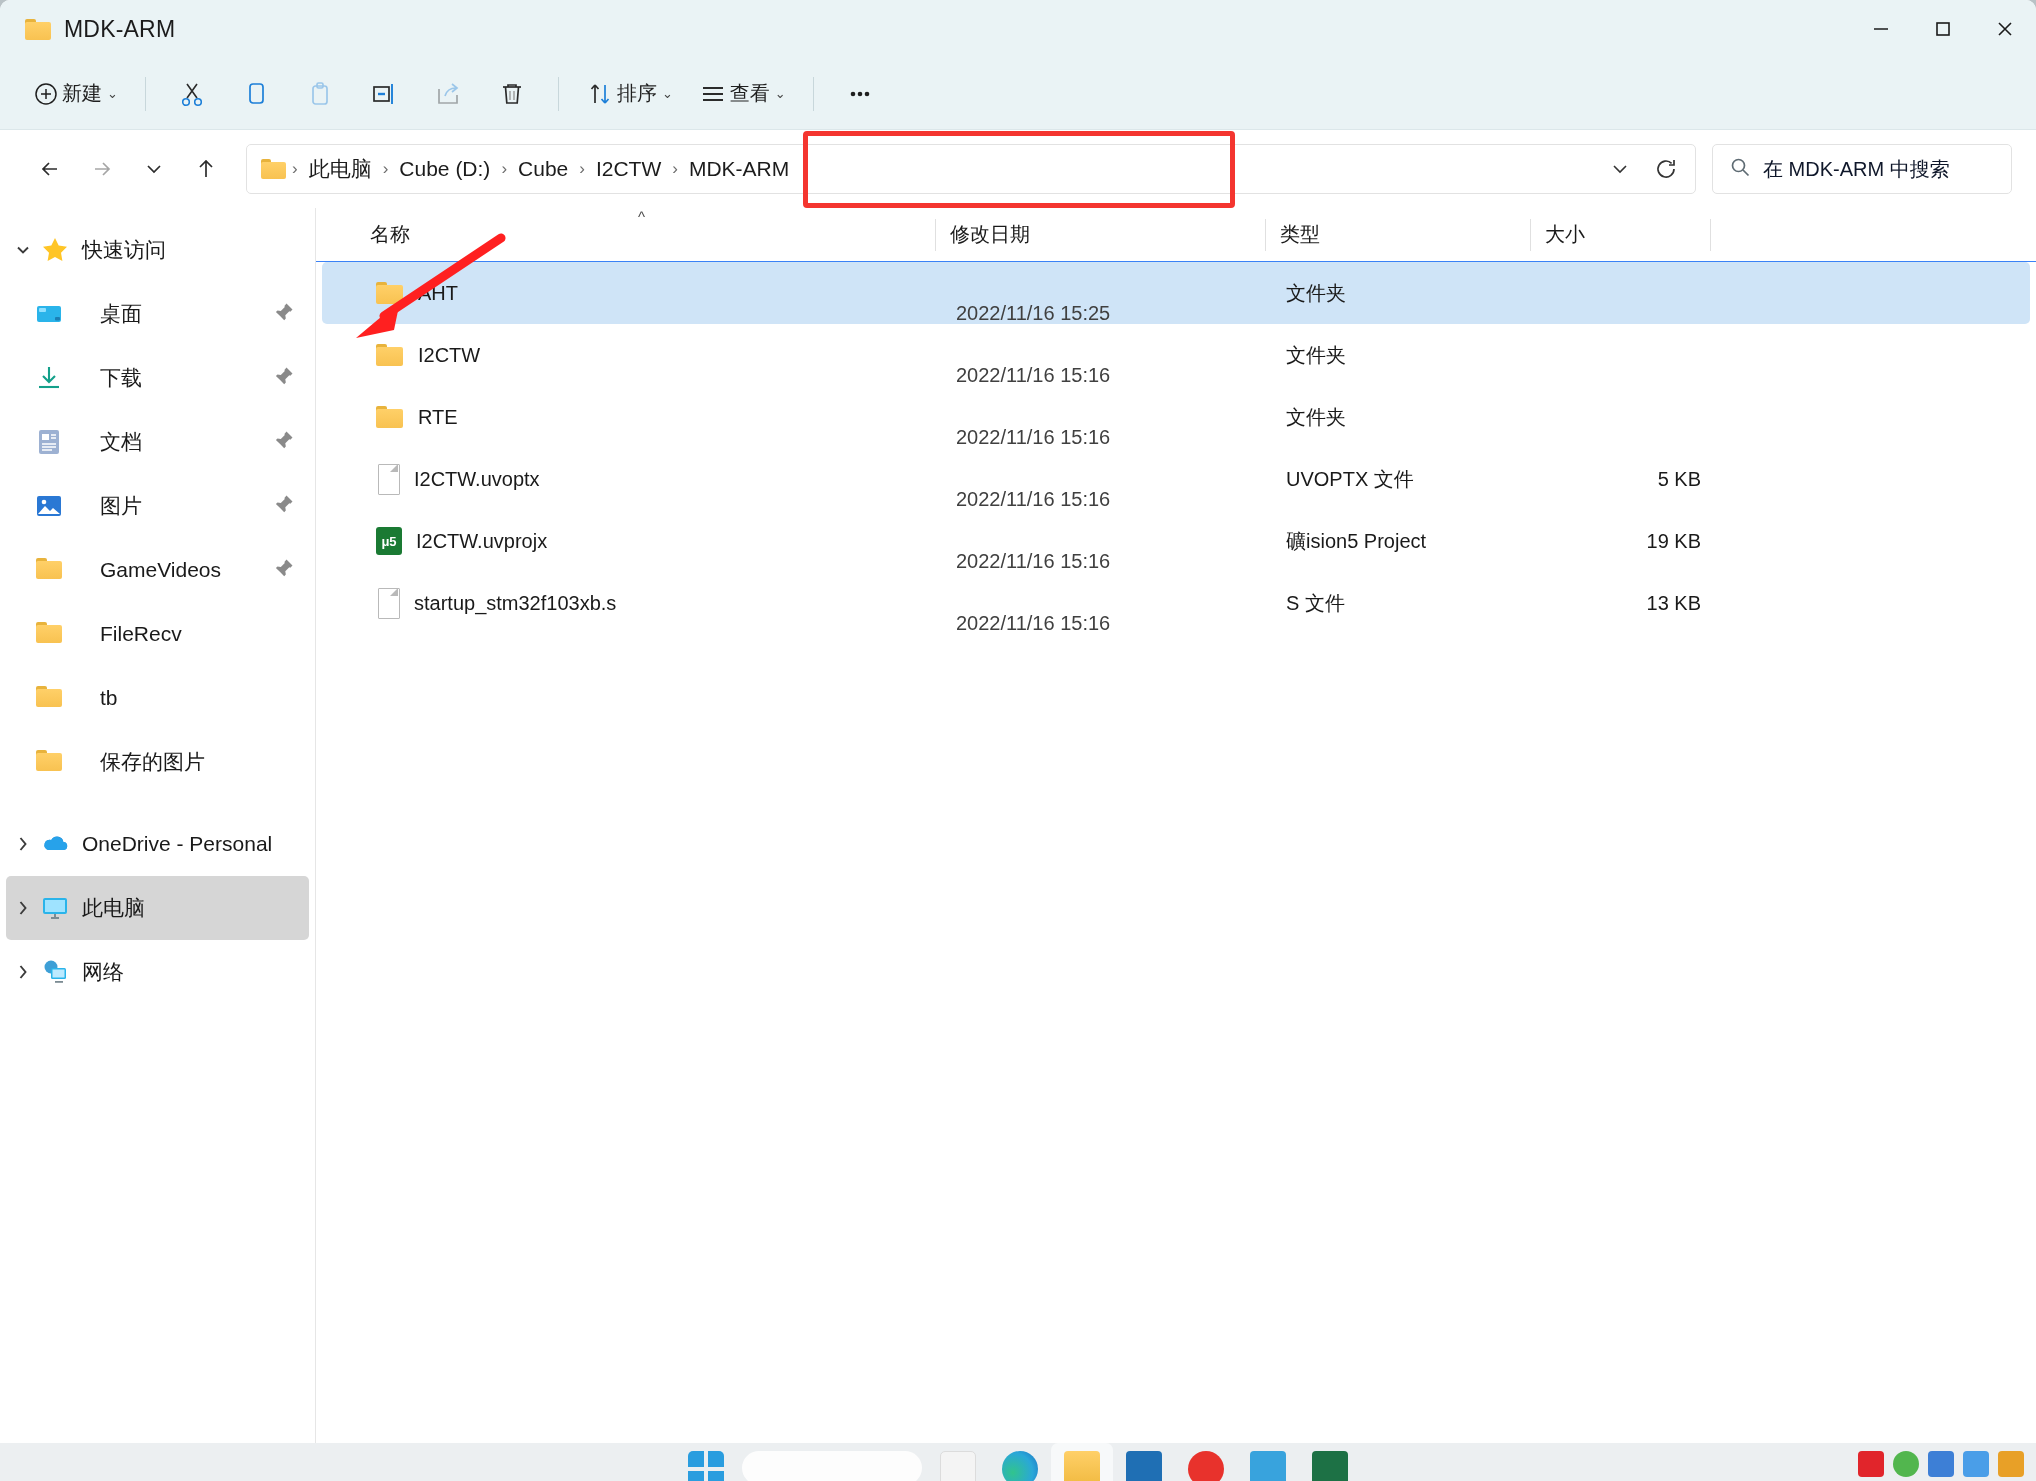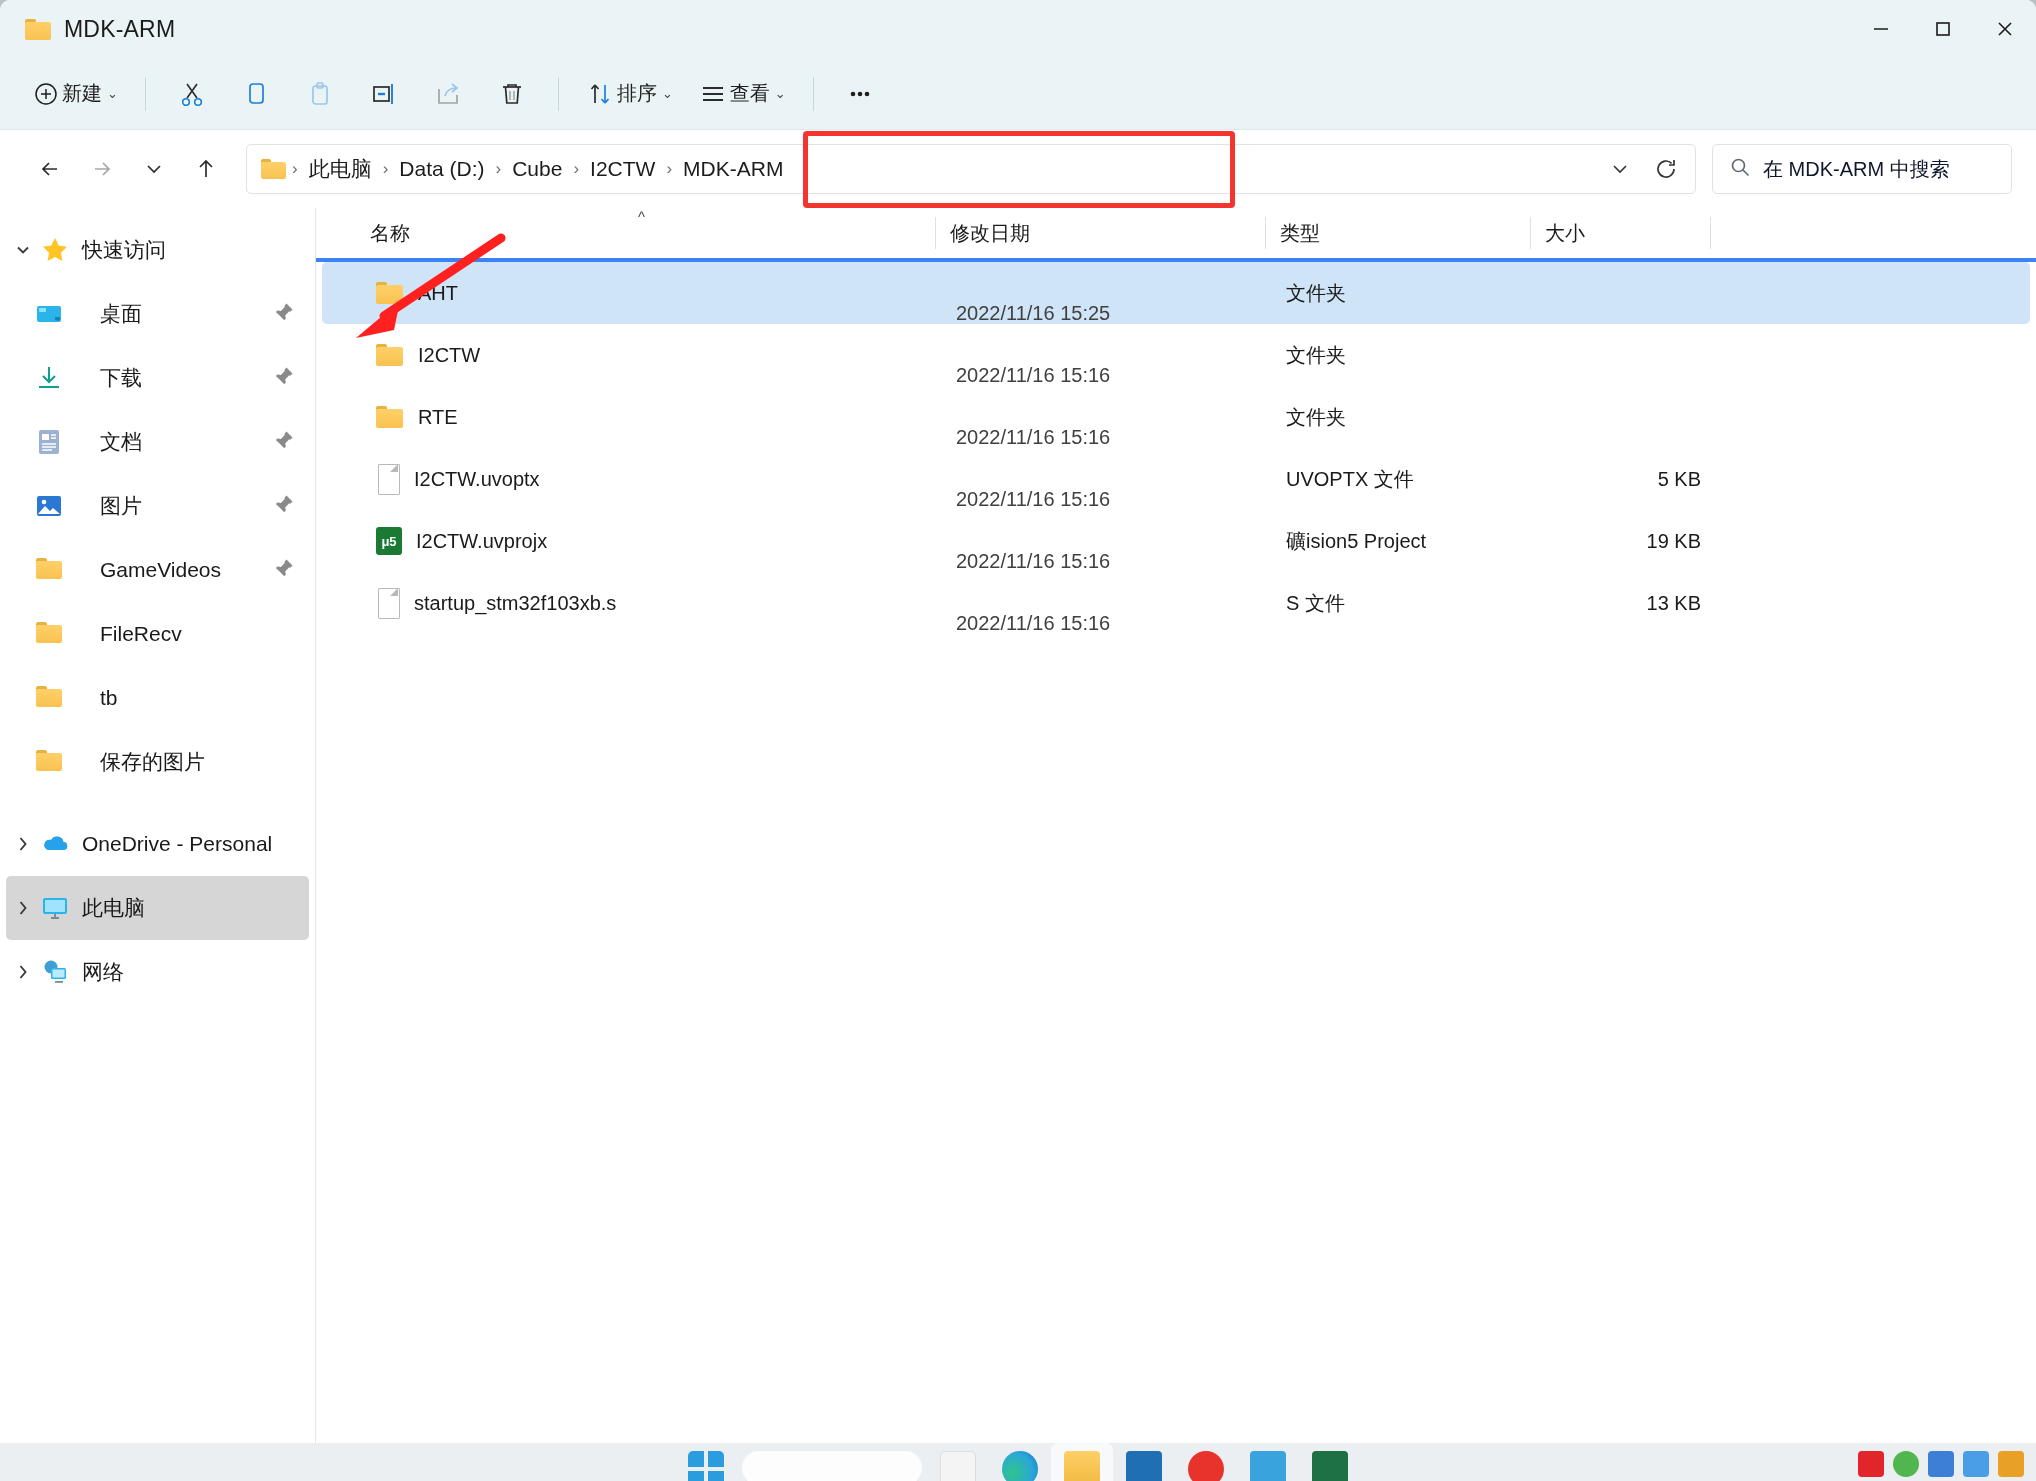--- a/index.html
+++ b/index.html
@@ -122,21 +122,21 @@
   .pin { margin-left:auto; color:#8a8a8a; flex:none; }
   .indent { margin-left:34px;gap:24px; }
 
   .ic-folder::before{content:"";position:absolute;left:2px;top:3px;width:11px;height:5px;
     background:#e8b33c;border-radius:2px 2px 0 0;}
   .ic-folder::after{content:"";position:absolute;left:2px;top:6px;width:26px;height:18px;
     background:linear-gradient(#ffd068,#f8c251);border-radius:2px;}
 
   
   #content { flex:1; background:#fff; position:relative; overflow:hidden; }
-  #colhdr { height:54px; display:flex; align-items:center; border-bottom:4px solid #3b82f6;
+  #colhdr { height:54px; display:flex; align-items:center; border-bottom:1px solid #3b82f6;
             padding-left:40px; position:relative; }
   .col { font-size:20px; color:#1a1a1a; position:relative; height:54px;
          display:flex; align-items:center; padding-left:14px; }
   .col::after { content:""; position:absolute; right:0; top:11px; width:1px; height:32px;
                 background:#e0e0e0; }
   .c-name { width:580px; }
   .c-date { width:330px; }
   .c-type { width:265px; }
   .c-size { width:180px; }
   #sortcaret { position:absolute; left:322px; top:0px; font-size:15px; color:#4c4c4c; }
@@ -339,21 +339,21 @@
           <path d="M13 21V5M7 11l6-6 6 6" fill="none" stroke="currentColor" stroke-width="1.7"></path>
         </svg>
     </div>
 
     <div id="addressbar">
       <div id="crumbs">
         <span class="crumb-folder"></span>
         <span class="crumb-sep">›</span>
         <span class="crumb">此电脑</span>
         <span class="crumb-sep">›</span>
-        <span class="crumb">Data (D:)</span>
+        <span class="crumb">Cube (D:)</span>
         <span class="crumb-sep">›</span>
         <span class="crumb">Cube</span>
         <span class="crumb-sep">›</span>
         <span class="crumb">I2CTW</span>
         <span class="crumb-sep">›</span>
         <span class="crumb">MDK-ARM</span>
       </div>
       <div class="addr-btn">
         <svg width="22" height="22" viewBox="0 0 22 22">
             <path d="M5 8l6 6 6-6" fill="none" stroke="currentColor" stroke-width="1.6"></path>

